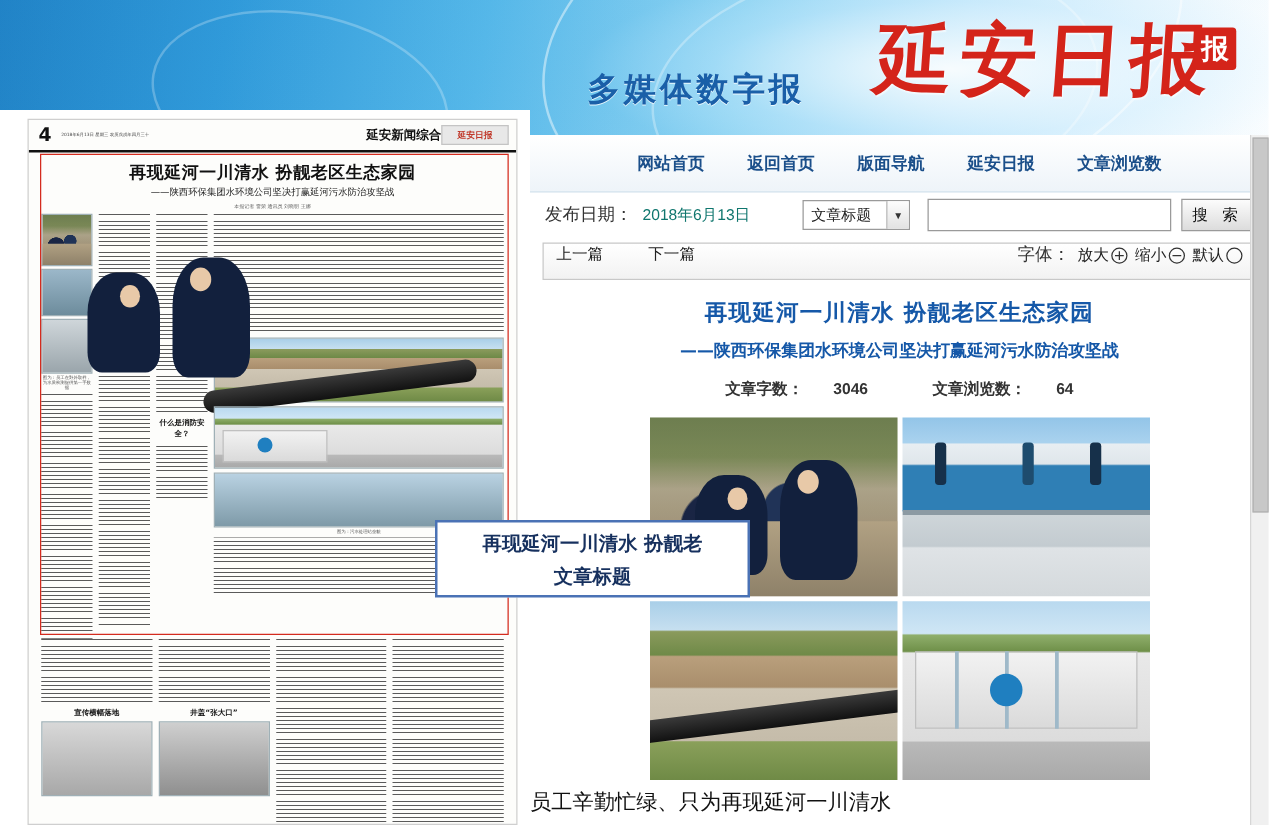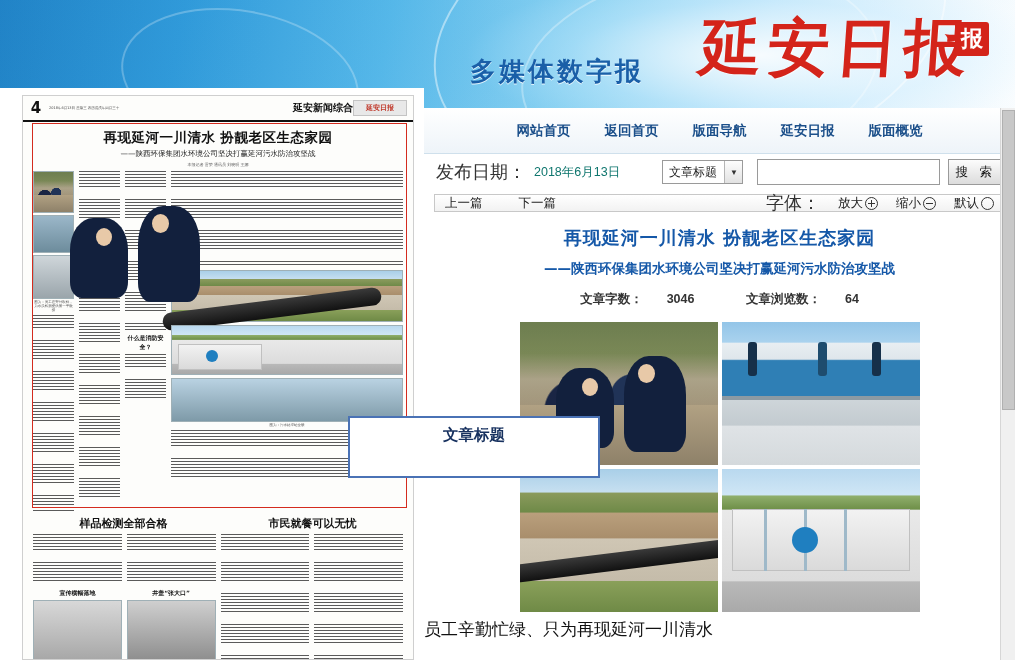--- a/index.html
+++ b/index.html
@@ -210,21 +210,21 @@
   }
 
   .filterbar {
     height: 36px;
     display: flex;
     align-items: center;
     padding: 0 12px;
     gap: 8px;
     background: #ffffff;
   }
-  .lbl { font-size: 18px; color: #333; white-space: nowrap; }
+  .lbl { font-size: 14px; color: #333; white-space: nowrap; }
   .datefield {
     font-size: 12.5px; color: #0f766e;
     min-width: 120px;
   }
   .select {
     width: 86px; height: 24px;
     border: 1px solid #9a9a9a;
     background: #fff;
     font-size: 12px;
     color: #222;
@@ -254,34 +254,34 @@
     font-size: 12.5px;
     color: #111;
     text-align: center;
     line-height: 24px;
     letter-spacing: 4px;
     cursor: pointer;
   }
 
   .toolbar {
     margin: 4px 10px 0 10px;
-    height: 18px;
+    height: 30px;
     border: 1px solid #c8c8c8;
     background: linear-gradient(#ffffff, #f2f2f2);
     display: flex;
-    align-items: center;
+    align-items: flex-start;
     padding: 0 10px;
     font-size: 12.5px;
     color: #222;
   }
   .toolbar .prev { margin-right: 36px; cursor: pointer; }
   .toolbar .next { cursor: pointer; }
   .toolbar .fontgrp {
     margin-left: auto;
-    display: flex; align-items: center; gap: 18px;
+    display: flex; align-items: center; gap: 6px;
   }
   .toolbar .fontgrp .item { cursor: pointer; display: flex; align-items: center; gap: 2px; }
   .circ {
     display: inline-block;
     width: 13px; height: 13px;
     border: 1px solid #333;
     border-radius: 50%;
     position: relative;
   }
   .circ .h { position: absolute; left: 2px; top: 5px; width: 7px; height: 1px; background: #333; }
@@ -488,24 +488,20 @@
           <div class="ph p4" style="height:50px; margin-top:3px; position:relative;">
             <div class="bld" style="width:84px; height:26px; left:6px; top:18px;"></div>
             <div class="logo" style="left:34px; top:24px; width:12px; height:12px;"></div>
           </div>
           <div class="ph" style="height:44px; margin-top:3px; background:linear-gradient(#b9d2e2,#7e9aa8);"></div>
           <div class="cap">图为：污水处理站全貌</div>
           <div class="txtlines" style="height:48px;"></div>
         </div>
       </div>
 
-      <div class="mid-head">
-        <span>样品检测全部合格</span>
-        <span>市民就餐可以无忧</span>
-      </div>
 
       <div class="cols">
         <div class="col">
           <div class="txtlines" style="height:52px;"></div>
           <div class="subtitle-sm">宣传横幅落地</div>
           <div class="ph" style="height:60px; background:linear-gradient(#d8d8d8,#a8a8a8);"></div>
 
         </div>
         <div class="col">
           <div class="txtlines" style="height:52px;"></div>
@@ -519,31 +515,32 @@
         <div class="col">
           <div class="txtlines" style="height:150px;"></div>
         </div>
       </div>
 
       <div class="redbox"></div>
     </div>
   </div>
 
   <div class="callout">
+    <div>再现延河一川清水 扮靓老</div>
     <div>文章标题</div>
   </div>
 
   <div class="right">
 
     <div class="navbar">
       <div class="navitem">网站首页</div>
       <div class="navitem">返回首页</div>
       <div class="navitem">版面导航</div>
       <div class="navitem">延安日报</div>
-      <div class="navitem">版面概览</div>
+      <div class="navitem">文章浏览数</div>
     </div>
 
     <div class="filterbar">
       <span class="lbl">发布日期：</span>
       <span class="datefield">2018年6月13日</span>
       <div class="select">
         <span>文章标题</span>
         <span class="arrow">▼</span>
       </div>
       <input class="searchinput" type="text" value="" placeholder="" style="">

